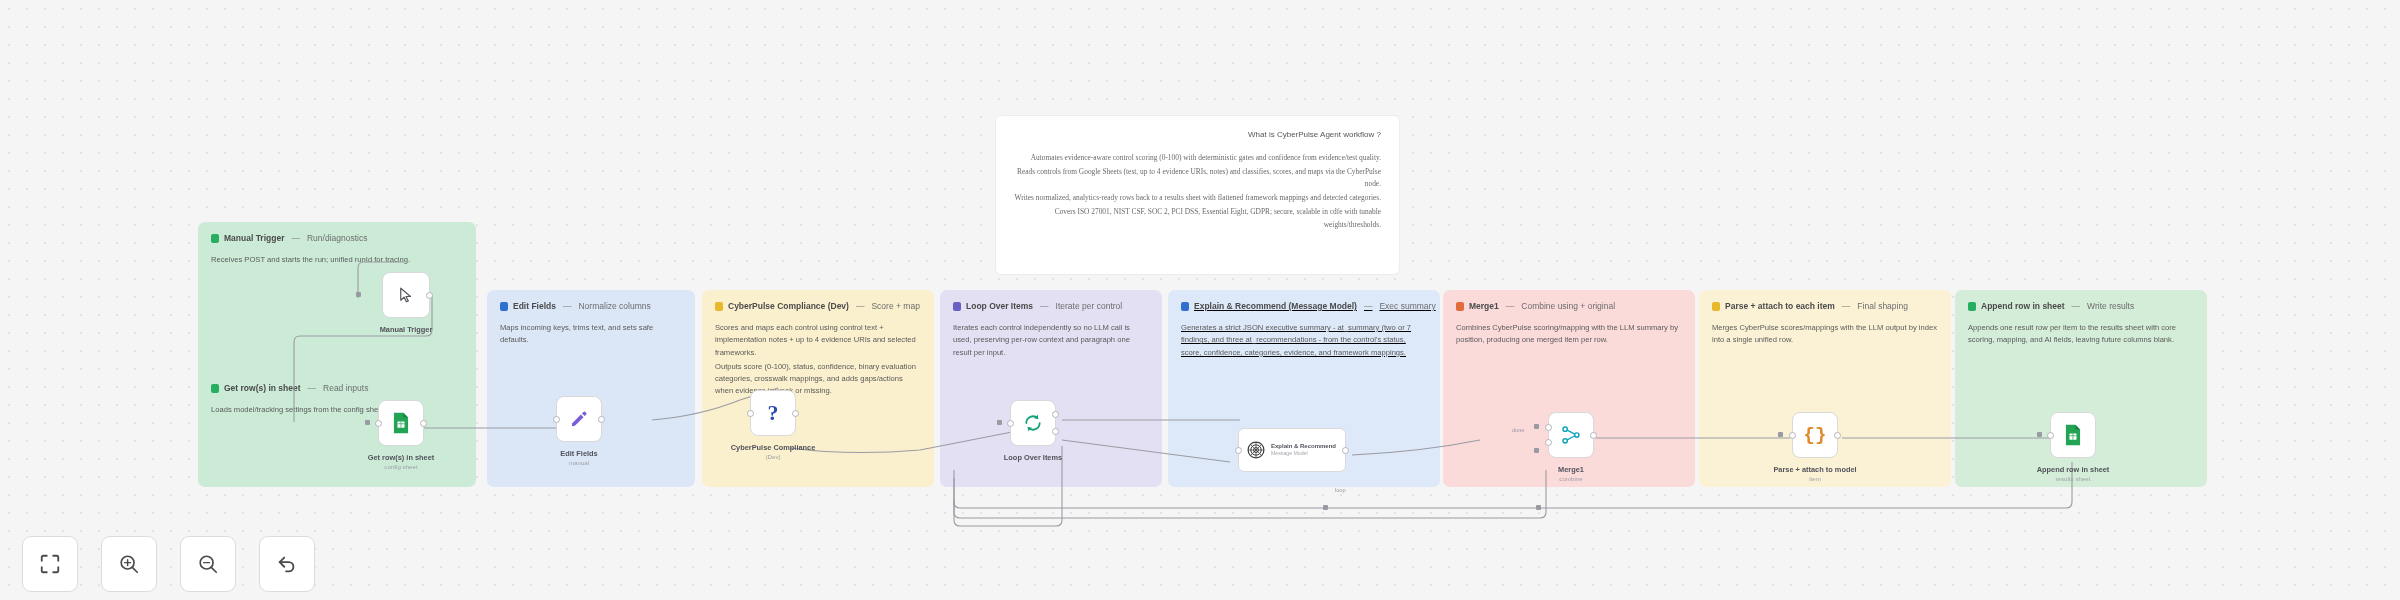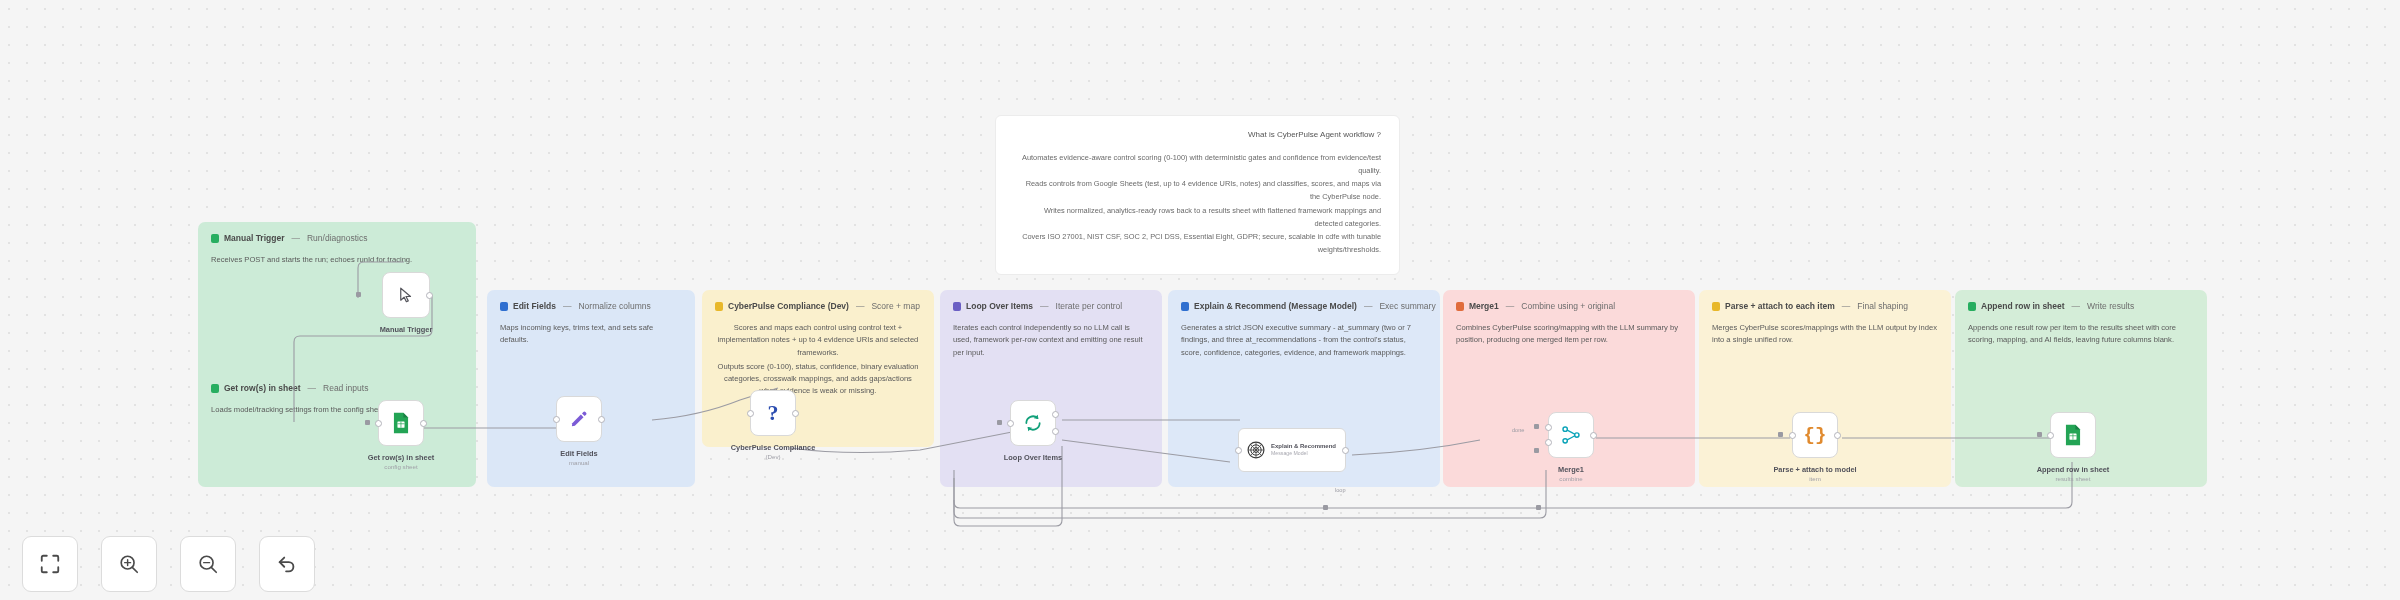--- a/index.html
+++ b/index.html
@@ -70,20 +70,21 @@
     font-size: 8px;
     font-weight: 400;
     color: #565656;
     margin-bottom: 13px;
   }
   .note-card p {
     font-size: 7.4px;
     line-height: 1.72;
     color: #6a6a6a;
     margin-bottom: 1px;
+    font-family: Liberation Serif, serif;
   }
 
   
   .node {
     position: absolute;
     width: 46px; height: 46px;
     background: #ffffff;
     border: 1px solid #d9d9d9;
     border-radius: 8px;
     display: flex;
@@ -195,21 +196,21 @@
 <div id="canvas">
 
   <div class="sticky sticky-green" style="left:198px; top:222px; width:278px; height:265px;">
     <div class="sticky-title">
       <span class="sq" style="background:#27ae60"></span>
       <span>Manual Trigger</span>
       <span class="dash">—</span>
       <span class="sub">Run/diagnostics</span>
     </div>
     <div class="sticky-body">
-      <p>Receives POST and starts the run; echoes runId for tracing.</p>
+      <p>Receives POST and starts the run; unified runId for tracing.</p>
     </div>
   </div>
 
   <div class="sticky sticky-green" style="left:198px; top:372px; width:278px; height:115px; background:transparent;">
     <div class="sticky-title">
       <span class="sq" style="background:#27ae60"></span>
       <span>Get row(s) in sheet</span>
       <span class="dash">—</span>
       <span class="sub">Read inputs</span>
     </div>
@@ -223,46 +224,46 @@
       <span class="sq" style="background:#2f6fd0"></span>
       <span>Edit Fields</span>
       <span class="dash">—</span>
       <span class="sub">Normalize columns</span>
     </div>
     <div class="sticky-body">
       <p>Maps incoming keys, trims text, and sets safe defaults.</p>
     </div>
   </div>
 
-  <div class="sticky sticky-yellow" style="left:702px; top:290px; width:232px; height:157px;text-align:center;">
+  <div class="sticky sticky-yellow" style="left:702px; top:290px; width:232px; height:197px;">
     <div class="sticky-title">
       <span class="sq" style="background:#e8b82a"></span>
       <span>CyberPulse Compliance (Dev)</span>
       <span class="dash">—</span>
       <span class="sub">Score + map</span>
     </div>
     <div class="sticky-body">
       <p>Scores and maps each control using control text + implementation notes + up to 4 evidence URIs and selected frameworks.</p>
       <p>Outputs score (0-100), status, confidence, binary evaluation categories, crosswalk mappings, and adds gaps/actions when evidence is weak or missing.</p>
     </div>
   </div>
 
   <div class="sticky sticky-purple" style="left:940px; top:290px; width:222px; height:197px;">
     <div class="sticky-title">
       <span class="sq" style="background:#6b5fc4"></span>
       <span>Loop Over Items</span>
       <span class="dash">—</span>
       <span class="sub">Iterate per control</span>
     </div>
     <div class="sticky-body">
-      <p>Iterates each control independently so no LLM call is used, framework per-row context and emitting one result per input.</p>
-    </div>
-  </div>
-
-  <div class="sticky sticky-lblue" style="left:1168px; top:290px; width:272px; height:197px;">
+      <p>Iterates each control independently so no LLM call is used, preserving per-row context and paragraph one result per input.</p>
+    </div>
+  </div>
+
+  <div class="sticky sticky-lblue" style="left:1168px; top:290px; width:272px; height:197px;text-decoration:underline;">
     <div class="sticky-title">
       <span class="sq" style="background:#2f6fd0"></span>
       <span>Explain &amp; Recommend (Message Model)</span>
       <span class="dash">—</span>
       <span class="sub">Exec summary</span>
     </div>
     <div class="sticky-body">
       <p>Generates a strict JSON executive summary - at_summary (two or 7 findings, and three at_recommendations - from the control's status, score, confidence, categories, evidence, and framework mappings.</p>
     </div>
   </div>

